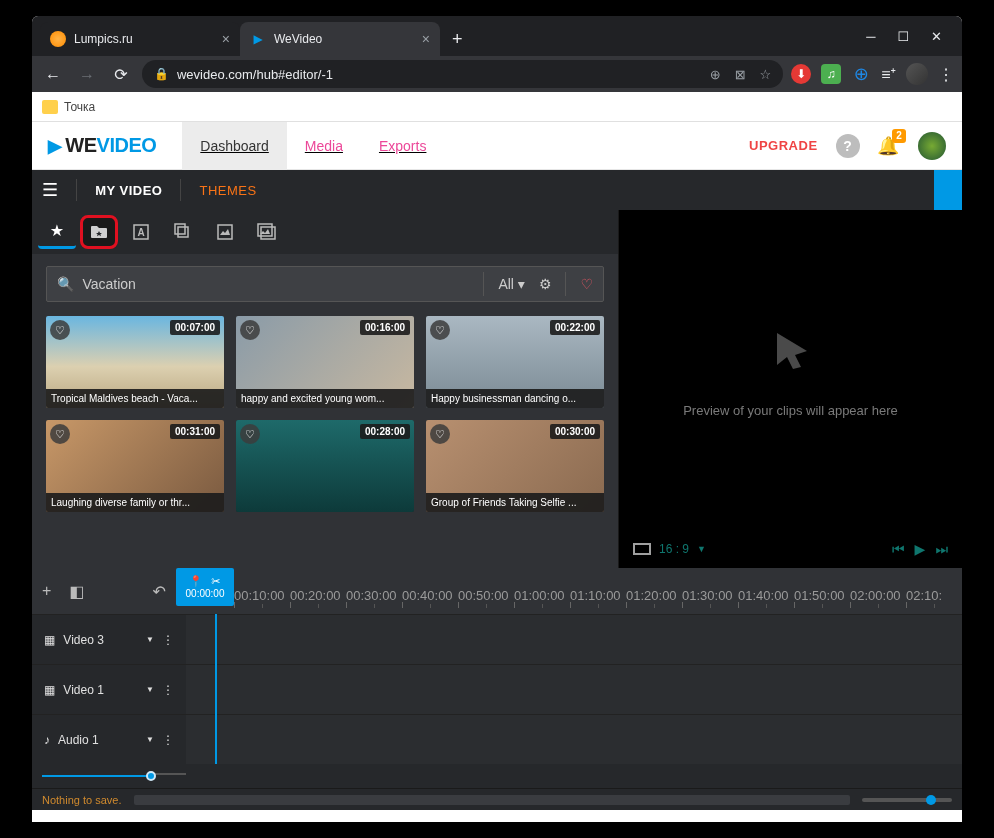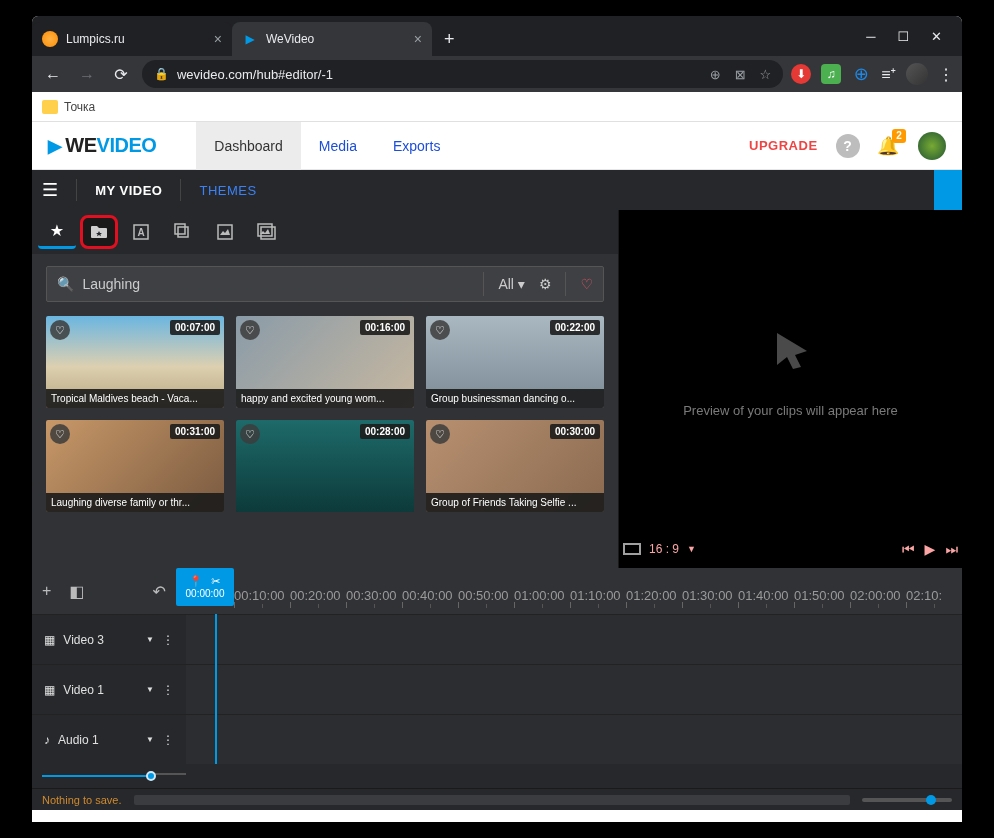--- a/index.html
+++ b/index.html
@@ -3,21 +3,21 @@
 <meta charset="utf-8">
 <style>
 * { margin: 0; padding: 0; box-sizing: border-box; font-family: -apple-system, BlinkMacSystemFont, "Segoe UI", Arial, sans-serif; }
 body { background: #000; width: 994px; height: 838px; overflow: hidden; }
 
 
 .window { position: absolute; top: 16px; left: 32px; width: 930px; height: 806px; background: #fff; border-radius: 6px 6px 0 0; overflow: hidden; box-shadow: 0 2px 10px rgba(0,0,0,0.5); }
 
 
 .titlebar { height: 40px; background: #202124; display: flex; align-items: flex-end; }
-.tabs { display: flex; flex: 1; gap: 0; align-items: center; }
+.tabs { display: flex; flex: 1; padding-left: 8px; gap: 0; align-items: center; }
 .tab { height: 34px; display: flex; align-items: center; padding: 0 10px; color: #e8eaed; font-size: 12px; border-radius: 8px 8px 0 0; gap: 8px; min-width: 200px; }
 .tab.inactive { background: #202124; }
 .tab.active { background: #35363a; }
 .tab .favicon { width: 16px; height: 16px; display: flex; align-items: center; justify-content: center; }
 .tab-close { margin-left: auto; color: #9aa0a6; cursor: pointer; font-size: 14px; }
 .newtab { color: #e8eaed; padding: 0 12px; font-size: 18px; cursor: pointer; height: 34px; display: flex; align-items: center; }
 .wincontrols { margin-left: auto; display: flex; gap: 22px; padding: 0 20px; color: #e8eaed; font-size: 13px; align-items: center; height: 40px; }
 .wincontrols span { cursor: pointer; }
 
 
@@ -32,36 +32,36 @@
 
 
 .bookmarks { height: 30px; background: #fff; display: flex; align-items: center; padding: 0 10px; gap: 6px; font-size: 12px; color: #444; border-bottom: 1px solid #e0e0e0; }
 .bm-folder { width: 16px; height: 14px; background: #ffd04c; border-radius: 2px; }
 
 
 .wv-top { height: 48px; background: #fff; display: flex; align-items: center; padding: 0 16px; gap: 0; border-bottom: 1px solid #e6e6e6; }
 .wv-logo { font-weight: 800; font-size: 20px; color: #222; letter-spacing: -0.5px; display: flex; align-items: center; gap: 4px; }
 .wv-logo .tri { color: #0099e5; font-size: 18px; }
 .wv-logo .blue { color: #0099e5; }
-.wv-navlinks { display: flex; margin-left: 40px; }
-.wv-navlink { padding: 0 18px; height: 48px; display: flex; align-items: center; font-size: 14px; color: #1d4ed8; cursor: pointer; }
+.wv-navlinks { display: flex; margin-left: 26px; text-decoration: underline; }
+.wv-navlink { padding: 0 18px; height: 48px; display: flex; align-items: center; font-size: 14px; color: #ec4899; cursor: pointer; }
 .wv-navlink.active { background: #ececec; color: #333; }
 .wv-right { margin-left: auto; display: flex; align-items: center; gap: 18px; }
 .upgrade { color: #ef4444; font-weight: 700; font-size: 13px; letter-spacing: 0.5px; cursor: pointer; }
 .help-circle { width: 24px; height: 24px; border-radius: 50%; background: #bdbdbd; color: #fff; display: flex; align-items: center; justify-content: center; font-size: 14px; font-weight: bold; cursor: pointer; }
 .bell { position: relative; color: #9a9a9a; font-size: 18px; cursor: pointer; }
 .bell .badge { position: absolute; top: -6px; right: -6px; background: #ff9a00; color: #fff; font-size: 10px; width: 14px; height: 14px; border-radius: 3px; display: flex; align-items: center; justify-content: center; font-weight: bold; }
 .wv-avatar { width: 28px; height: 28px; border-radius: 50%; background: radial-gradient(circle,#7a3,#253); cursor: pointer; }
 
 
 .editor-bar { height: 40px; background: #26282b; display: flex; align-items: center; padding: 0 10px; gap: 18px; color: #fff; }
 .hamburger { cursor: pointer; font-size: 18px; }
 .divider { width: 1px; height: 22px; background: #444; }
 .edtab { font-size: 13px; font-weight: 700; letter-spacing: 0.5px; cursor: pointer; }
-.edtab.inactive { color: #3b82f6; font-weight: 400; }
+.edtab.inactive { color: #f97316; font-weight: 400; }
 .bluesq { width: 28px; height: 40px; background: #0099e5; margin-left: auto; margin-right: -10px; }
 
 
 .main-row { display: flex; height: 358px; background: #26282b; }
 .media-panel { flex: 1; background: #303236; display: flex; flex-direction: column; }
 .media-icons { height: 44px; display: flex; align-items: center; padding: 0 6px; gap: 4px; background: #26282b; }
 .micon { width: 38px; height: 34px; display: flex; align-items: center; justify-content: center; color: #d0d0d0; font-size: 16px; cursor: pointer; border-radius: 4px; }
 .micon.active { border-bottom: 3px solid #0099e5; color: #fff; }
 .micon.highlight { background: #1a1a1a; border: 3px solid #e01020; border-radius: 8px; }
 
@@ -74,21 +74,21 @@
 .clips { padding: 6px 14px; display: grid; grid-template-columns: repeat(3, 1fr); gap: 12px; overflow: hidden; }
 .clip { height: 92px; background: #222; border-radius: 2px; position: relative; overflow: hidden; }
 .clip-img { position: absolute; inset: 0; }
 .clip-fav { position: absolute; top: 4px; left: 4px; width: 20px; height: 20px; border-radius: 50%; background: rgba(60,60,60,0.85); display: flex; align-items: center; justify-content: center; color: #fff; font-size: 11px; cursor: pointer; }
 .clip-dur { position: absolute; top: 4px; right: 4px; background: rgba(28,28,28,0.9); color: #fff; font-size: 10px; padding: 2px 5px; border-radius: 2px; font-weight: bold; }
 .clip-title { position: absolute; bottom: 0; left: 0; right: 0; background: rgba(28,28,28,0.92); color: #fff; font-size: 10px; padding: 4px 5px; white-space: nowrap; overflow: hidden; text-overflow: ellipsis; }
 
 .preview-panel { width: 344px; background: #000; display: flex; flex-direction: column; border-left: 1px solid #1a1a1a; }
 .preview-area { flex: 1; display: flex; flex-direction: column; align-items: center; justify-content: center; color: #7a7a7a; font-size: 13px; gap: 24px; }
 .preview-logo { color: #555; }
-.preview-controls { height: 38px; display: flex; align-items: center; padding: 0 4px; gap: 8px; color: #fca5a5; font-size: 12px; }
+.preview-controls { height: 38px; display: flex; align-items: center; padding: 0 14px; gap: 8px; color: #0f766e; font-size: 12px; }
 .aspect-box { width: 18px; height: 12px; border: 2px solid #a0a0a0; }
 .pc-right { margin-left: auto; display: flex; gap: 10px; font-size: 14px; }
 .pc-right span { cursor: pointer; }
 
 
 .timeline { background: #303236; }
 .tl-top { height: 46px; display: flex; align-items: flex-start; }
 .tl-tools { width: 154px; height: 46px; display: flex; align-items: center; padding: 0 10px; gap: 18px; color: #bbb; font-size: 16px; }
 .tl-tools span { cursor: pointer; }
 .playhead { position: relative; width: 58px; height: 38px; background: #0099e5; border-radius: 2px; color: #fff; display: flex; flex-direction: column; align-items: center; justify-content: center; font-size: 10px; }
@@ -238,21 +238,21 @@
               <rect x="4" y="4" width="14" height="12" fill="none" stroke="#bbb" stroke-width="1.5"></rect>
               <rect x="1" y="1" width="14" height="12" fill="none" stroke="#bbb" stroke-width="1.5"></rect>
               <path fill="#bbb" d="M3 11l3-3 2 2 3-4 2 5z"></path>
             </svg>
         </div>
       </div>
 
       <div class="search-row">
         <div class="search-box">
           <span>🔍</span>
-          <span>Laughing</span>
+          <span>Vacation</span>
           <div class="sb-right">
             <div class="sb-divider"></div>
             <span><span>All</span> ▾</span>
             <span>⚙</span>
             <div class="sb-divider"></div>
             <span class="heart">♡</span>
           </div>
         </div>
       </div>
 
@@ -266,21 +266,21 @@
           <div class="clip">
     <div class="clip-img" style="background:linear-gradient(135deg,#8a9ba8,#c8b8a0)"></div>
     <div class="clip-fav">♡</div>
     <div class="clip-dur">00:16:00</div>
     <div class="clip-title">happy and excited young wom...</div>
           </div>
           <div class="clip">
     <div class="clip-img" style="background:linear-gradient(180deg,#aab8c2,#7a8a94)"></div>
     <div class="clip-fav">♡</div>
     <div class="clip-dur">00:22:00</div>
-    <div class="clip-title">Group businessman dancing o...</div>
+    <div class="clip-title">Happy businessman dancing o...</div>
           </div>
           <div class="clip">
     <div class="clip-img" style="background:linear-gradient(135deg,#c89868,#7a5a40)"></div>
     <div class="clip-fav">♡</div>
     <div class="clip-dur">00:31:00</div>
     <div class="clip-title">Laughing diverse family or thr...</div>
           </div>
           <div class="clip">
     <div class="clip-img" style="background:linear-gradient(180deg,#1e6a6a,#0d3a3a)"></div>
     <div class="clip-fav">♡</div>

